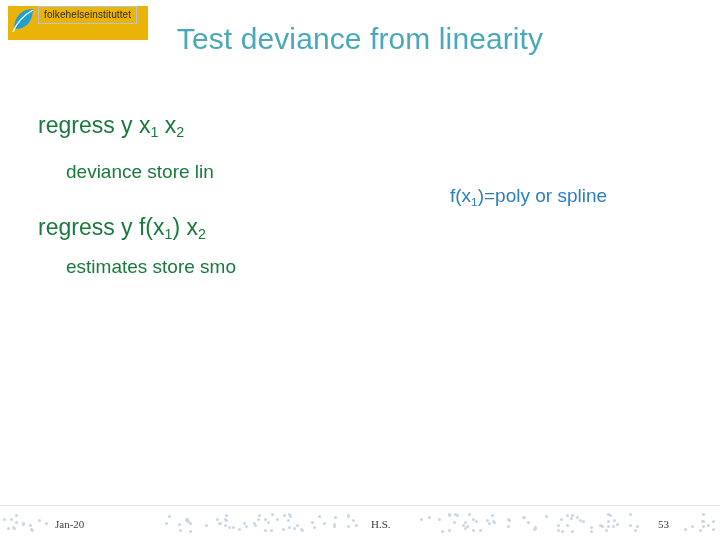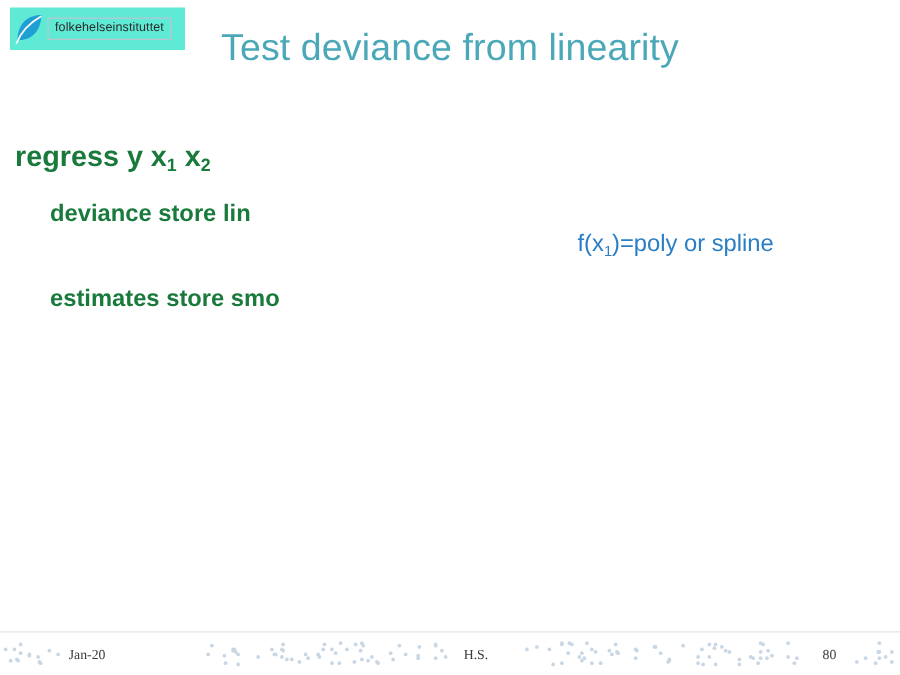--- a/index.html
+++ b/index.html
@@ -15,23 +15,23 @@
     overflow: hidden;
   }
 
   
   .logo-box {
     position: absolute;
     left: 8px;
     top: 6px;
     width: 140px;
     height: 34px;
-    background: #5eead4;
+    background: #eab308;
     display: flex;
-    align-items: center;
+    align-items: flex-start;
   }
   .logo-mark {
     width: 26px;
     height: 28px;
     margin-left: 2px;
     flex: none;
   }
   .logo-text {
     font-size: 10px;
     color: #2b2b2b;
@@ -52,24 +52,23 @@
     text-align: center;
     font-size: 30px;
     color: #4aa8b8;
     font-family: "Liberation Sans", sans-serif;
     letter-spacing: 0.1px;
   }
 
   
   .col-left {
     position: absolute;
-    left: 12px;
+    left: 38px;
     top: 112px;
     width: 410px;
-    font-weight: bold;
   }
   .col-right {
     position: absolute;
     left: 450px;
     top: 112px;
     width: 265px;
   }
 
   .line-main {
     font-size: 23px;
@@ -88,21 +87,20 @@
     font-size: 23px;
     color: #2a7fc4;
     line-height: 1.15;
     white-space: nowrap;
   }
   .r-sub {
     font-size: 19px;
     color: #2a7fc4;
     line-height: 1.25;
     white-space: nowrap;
-    margin-left: 12px;
   }
   .gap-a { height: 22px; }
   .gap-b { height: 30px; }
   .gap-c { height: 14px; }
   .gap-r1 { height: 56px; }
   .gap-r2 { height: 16px; }
 
   sub {
     font-size: 0.62em;
     vertical-align: baseline;
@@ -157,36 +155,39 @@
 
 <div class="slide-title">Test deviance from linearity</div>
 
 <div class="col-left">
   <div class="line-main">
     <span>regress y x</span><sub>1</sub><span> x</span><sub>2</sub>
   </div>
   <div class="gap-a"></div>
   <div class="line-sub">deviance store lin</div>
   <div class="gap-b"></div>
+  <div class="line-main">
+    <span>regress y f(x</span><sub>1</sub><span>) x</span><sub>2</sub>
+  </div>
   <div class="gap-c"></div>
   <div class="line-sub">estimates store smo</div>
 </div>
 
 <div class="col-right">
   <div class="gap-r1"></div>
   <div class="gap-r2"></div>
   <div class="r-sub">
     <span>f(x</span><sub>1</sub><span>)=poly or spline</span>
   </div>
 </div>
 
 <div class="footer-line"></div>
 <div class="footer footer-date">Jan-20</div>
 <div class="footer footer-author">H.S.</div>
-<div class="footer footer-page">80</div>
+<div class="footer footer-page">53</div>
 
 <div class="dots" id="dots-left" style="left:2px; width:50px;">
     <span style="left: 29px; top: 16px; background: rgb(201, 215, 228);"></span>
     <span style="left: 13px; top: 1px; background: rgb(201, 215, 228);"></span>
     <span style="left: 10px; top: 13px; background: rgb(201, 215, 228);"></span>
     <span style="left: 8px; top: 5px; background: rgb(201, 215, 228);"></span>
     <span style="left: 36px; top: 6px; background: rgb(201, 215, 228);"></span>
     <span style="left: 28px; top: 15px; background: rgb(201, 215, 228);"></span>
     <span style="left: 43px; top: 9px; background: rgb(201, 215, 228);"></span>
     <span style="left: 13px; top: 8px; background: rgb(201, 215, 228);"></span>

